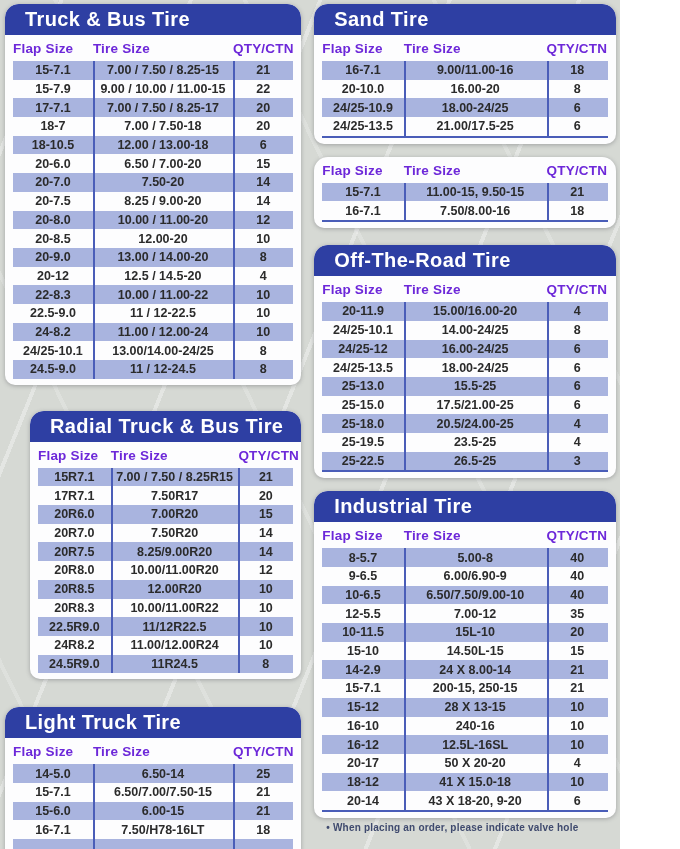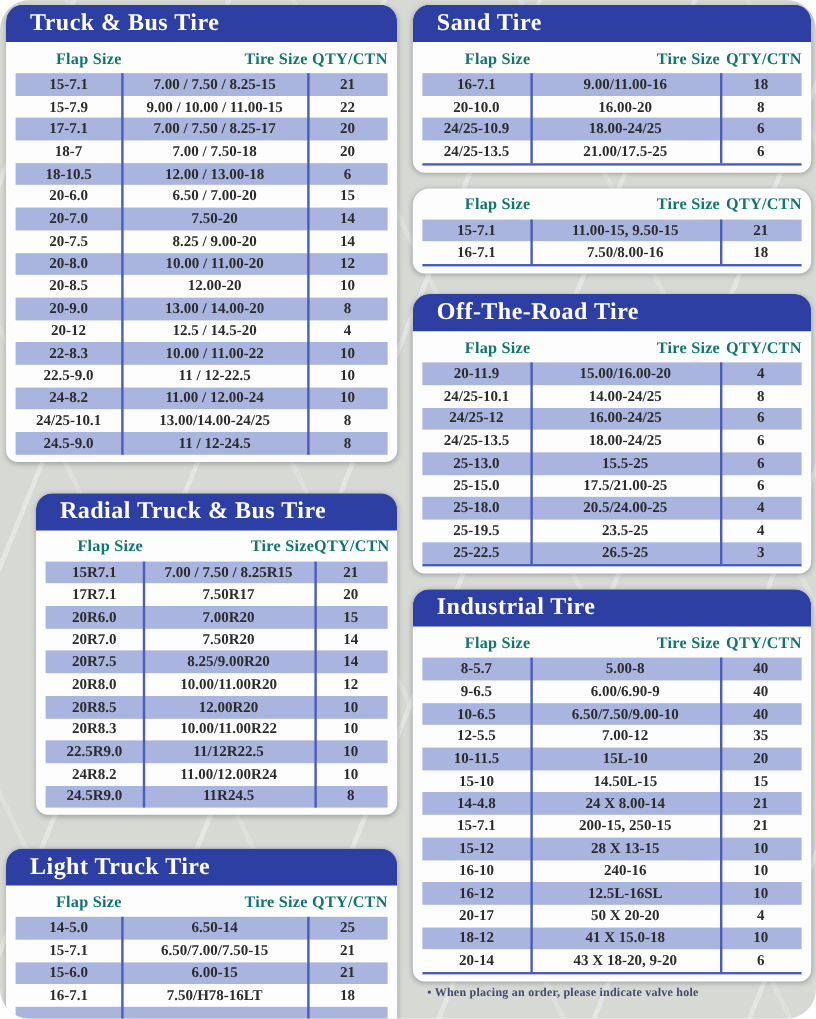--- a/index.html
+++ b/index.html
@@ -1,26 +1,25 @@
 <!DOCTYPE html>
 <html style="--page-bg: #d6d9d4; --card-bg: #fdfdfe; --header-bar: #2e3fa3; --row-stripe: #a9b4df; --divider: #4a5db8; --cell-text: #2b2b2b; --title-text: #ffffff;"><head>
 <meta charset="utf-8">
 <style>
   html,body{margin:0;padding:0;}
   .page{
     position:relative;
-    width:680px;height:849px;
+    width:620px;height:849px;
     overflow:hidden;
-    font-family:Liberation Serif, serif;
+    font-family:Liberation Sans, sans-serif;
     font-weight:bold;
     background:
       repeating-linear-gradient(112deg, rgba(255,255,255,0) 0 55px, rgba(255,255,255,0.35) 55px 59px, rgba(255,255,255,0) 59px 120px),
       repeating-linear-gradient(64deg, rgba(255,255,255,0) 0 80px, rgba(255,255,255,0.20) 80px 84px, rgba(255,255,255,0) 84px 170px),
       var(--page-bg,#d6d9d4);
-    border-radius: 25px;
   }
   .cols{display:flex;gap:13px;padding:4px 4px 0 5px;align-items:flex-start;}
   .col{display:block;}
   .col-left{width:326px;}
   .col-right{width:332px;}
 
   .card{
     background:var(--card-bg,#fdfdfe);
     border-radius:14px 14px 10px 10px;
     box-shadow:0 1px 4px rgba(60,60,70,0.35);
@@ -44,21 +43,21 @@
   .card-title{
     color:var(--title-text,#ffffff);
     font-size:20px;font-weight:bold;letter-spacing:0.4px;
     white-space:nowrap;
   }
   .col-headers{
     display:flex;align-items:center;
     height:25px;margin:1px 8px 0 8px;
   }
   .colh{
-    font-size:13.5px;color:#0f766e;text-align:right;
+    font-size:13.5px;color:#6d28d9;text-align:left;
     letter-spacing:0.2px;white-space:nowrap;
   }
   .c1{width:28.5%;}
   .c2{width:50%;}
   .c3{width:21.5%;}
 
   .rows{position:relative;margin:0 8px;}
   .rows::before,.rows::after{
     content:"";position:absolute;top:0;bottom:0;width:2px;
     background:var(--divider,#4a5db8);z-index:2;
@@ -475,21 +474,21 @@
     <span class="cell c3">20</span>
   </div>
 
   <div class="row">
     <span class="cell c1">15-10</span>
     <span class="cell c2">14.50L-15</span>
     <span class="cell c3">15</span>
   </div>
 
   <div class="row stripe">
-    <span class="cell c1">14-4.8</span>
+    <span class="cell c1">14-2.9</span>
     <span class="cell c2">24 X 8.00-14</span>
     <span class="cell c3">21</span>
   </div>
 
   <div class="row">
     <span class="cell c1">15-7.1</span>
     <span class="cell c2">200-15, 250-15</span>
     <span class="cell c3">21</span>
   </div>
 

